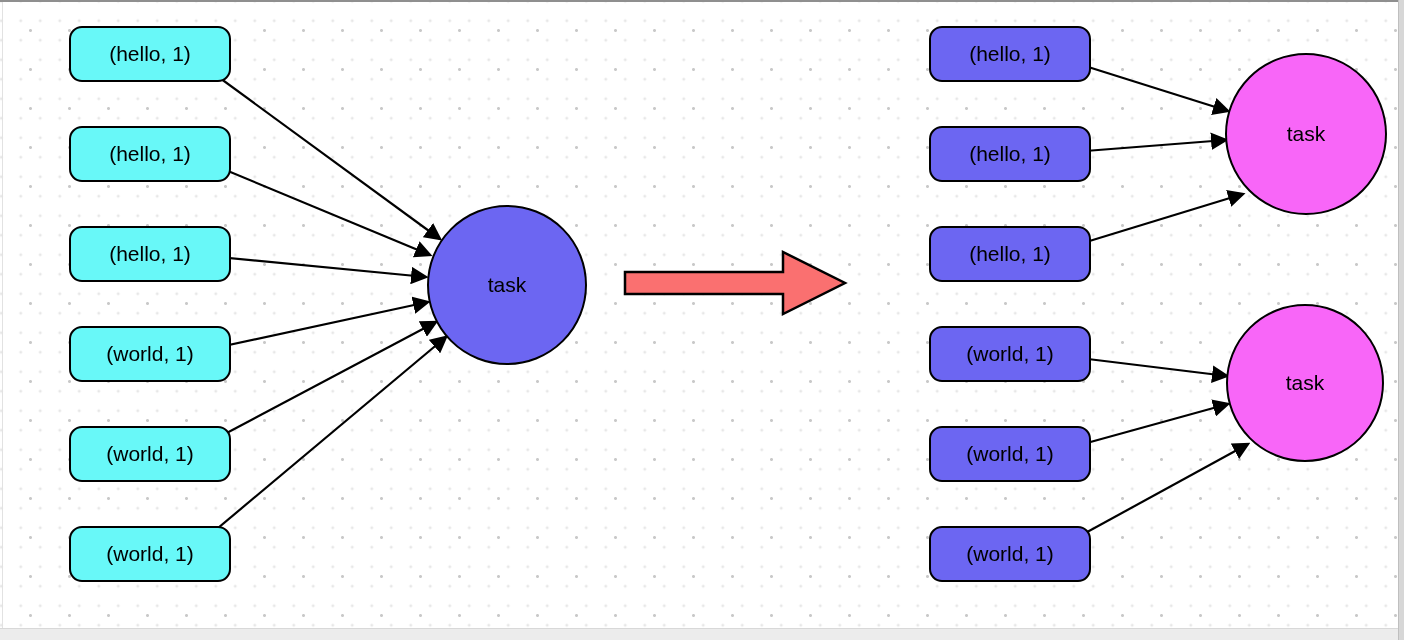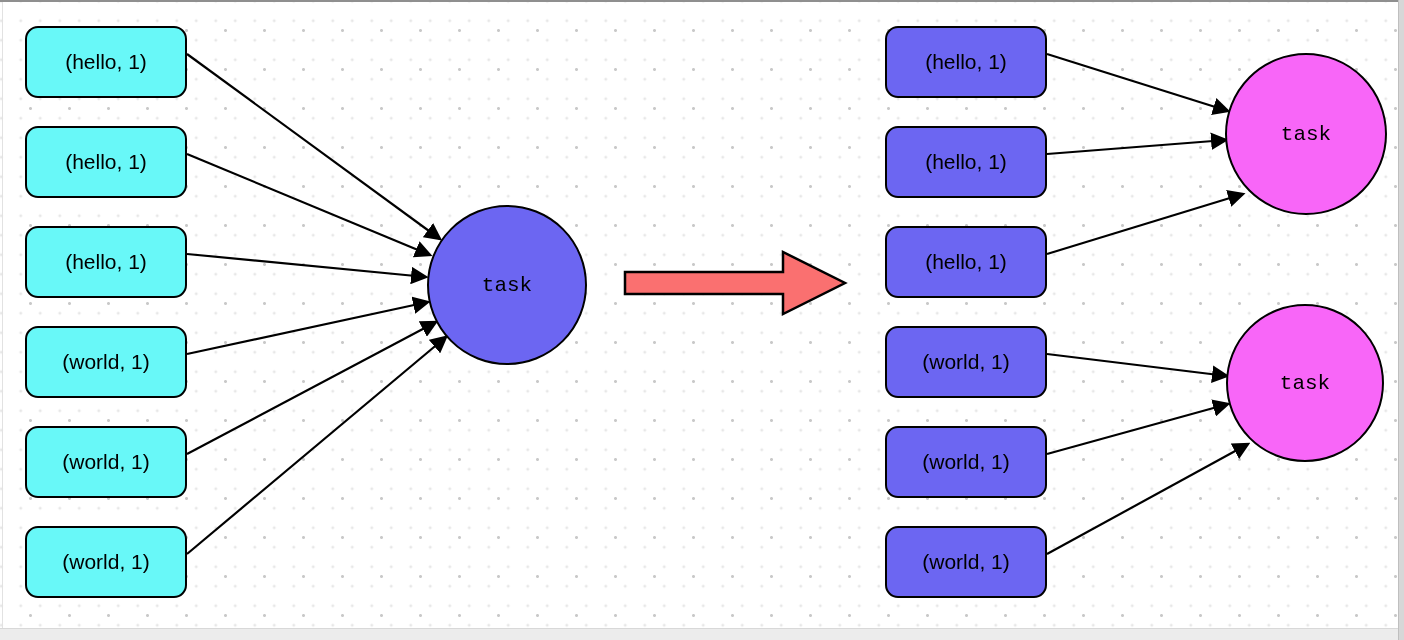--- a/index.html
+++ b/index.html
@@ -15,30 +15,30 @@
   }
   .edges-svg{position:absolute;left:0;top:0;width:1404px;height:640px;}
   .edge{stroke:var(--stroke,#000);stroke-width:2.2;fill:none;}
   .transform-arrow{fill:var(--arrow-red,#FA7070);stroke:var(--stroke,#000);stroke-width:2.5;stroke-linejoin:miter;}
   .node{
     position:absolute;box-sizing:border-box;
     display:flex;align-items:center;justify-content:center;
     font-size:21px;color:#000;
   }
   .box{
-    width:162px;height:72px;
+    width:162px;height:56px;
     border:2.5px solid var(--stroke,#000);
     border-radius:13px;
+    margin-left:44px;
   }
   .box.cyan{background:var(--input-cyan,#68F8F8);}
   .box.blue{background:var(--node-blue,#6C66F2);}
   .circle{
     border:2.2px solid var(--stroke,#000);
     border-radius:50%;
-    font-family:Liberation Mono, monospace;
   }
   .circle.blue{background:var(--node-blue,#6C66F2);}
   .circle.magenta{background:var(--node-magenta,#F866F8);}
   
   .chrome-top{position:absolute;left:0;top:0;width:1398px;height:2px;background:#8f8f8f;}
   .chrome-left{position:absolute;left:2px;top:2px;width:1px;height:638px;background:#e2e2e2;}
   .chrome-right{position:absolute;right:0;top:0;width:6px;height:640px;background:#d7d7d7;border-left:1px solid #bfbfbf;box-sizing:border-box;}
   .chrome-bottom{position:absolute;left:0;bottom:0;width:1398px;height:12px;background:#ececec;border-top:1px solid #d8d8d8;box-sizing:border-box;}
 </style>
 </head>

